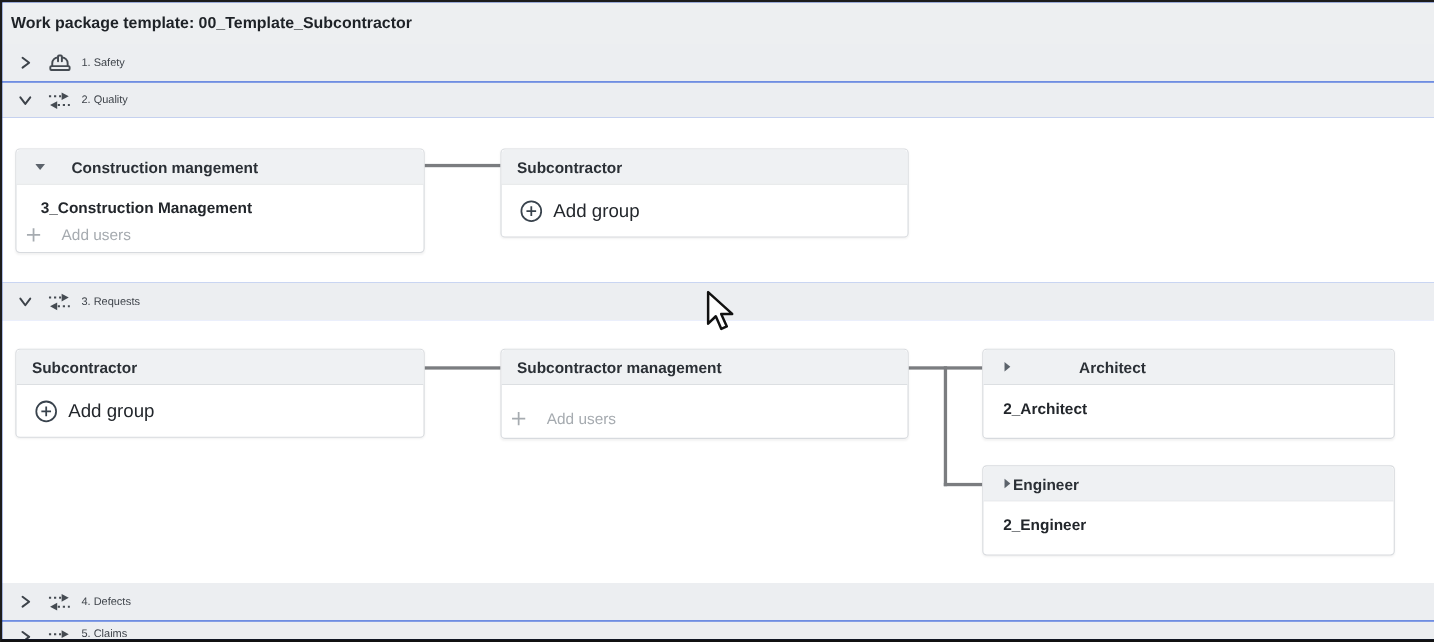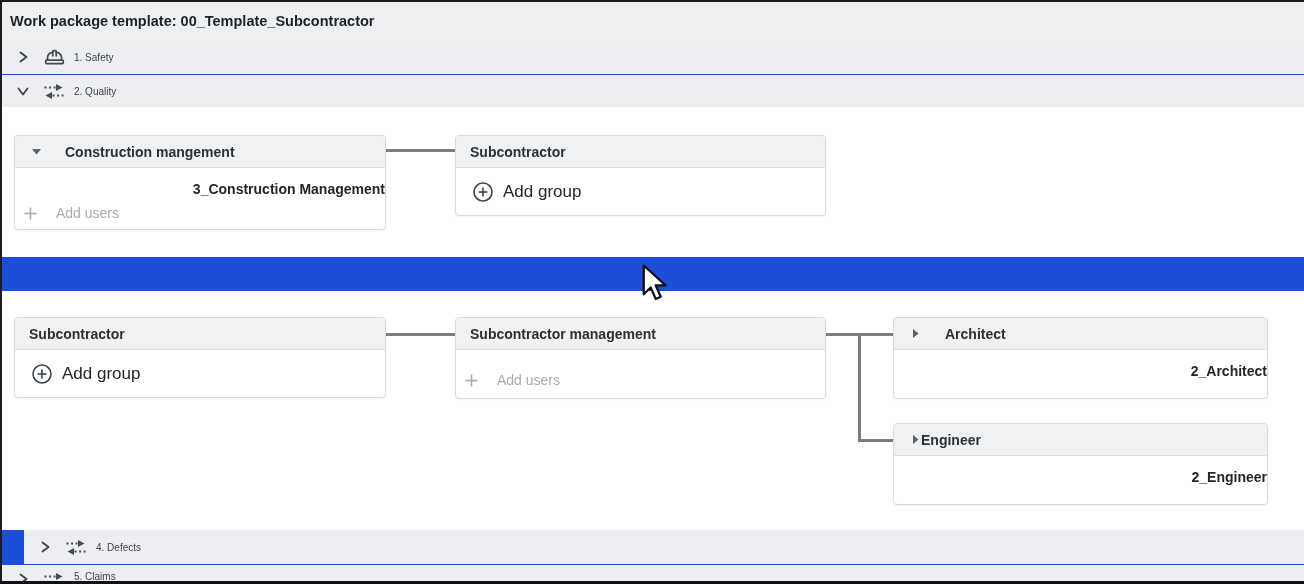--- a/index.html
+++ b/index.html
@@ -14,41 +14,41 @@
     background: #edeff1; display: flex; align-items: center; padding-left: 8px;
     font-size: 14.5px; font-weight: bold; color: #1e2227;
   }
   .section-row {
     position: absolute; left: 0; right: 0; background: #eceef1;
     display: flex; align-items: center; padding-left: 13px; cursor: pointer;
   }
   .row-safety   { top: 38px;  height: 34px; }
   .row-quality  { top: 73px;  height: 32px; }
   .row-requests { top: 255px; height: 34px; }
-  .row-defects  { top: 528px; height: 34px; margin-left: 22px; }
+  .row-defects  { top: 528px; height: 34px; }
   .row-claims   { top: 563px; height: 34px; align-items: flex-start; padding-top: 6px; }
   .chev { width: 15px; height: 15px; flex: 0 0 auto; display: flex; align-items: center; justify-content: center; }
   .sec-icon { width: 24px; margin-left: 12px; margin-right: 8px; flex: 0 0 auto; display: flex; align-items: center; justify-content: center; }
   .sec-label { font-size: 10px; color: #3f444b; }
   .content { position: absolute; left: 0; right: 0; background: #ffffff; }
   .content-quality  { top: 105px; height: 150px; }
   .content-requests { top: 289px; height: 239px; }
   .card {
     position: absolute; background: #ffffff;
     border: 1px solid #d7dade; border-radius: 4px;
     box-shadow: 0 1px 2px rgba(0,0,0,0.05);
   }
   .card-header {
     height: 32px; background: #eff1f3; border-bottom: 1px solid #dcdfe2;
     border-radius: 4px 4px 0 0; display: flex; align-items: center;
     font-size: 14px; font-weight: bold; color: #2b3036;
   }
   .hdr-plain { padding-left: 14px; }
   .expander { display: flex; align-items: center; justify-content: center; width: 10px; cursor: pointer; }
-  .member-name { font-size: 14px; font-weight: bold; color: #22262b; padding: 13px 0 0 22px; text-align: right; }
+  .member-name { font-size: 14px; font-weight: bold; color: #22262b; padding: 13px 0 0 22px; }
   .add-users {
     display: flex; align-items: center; gap: 18px; padding-left: 8px; margin-top: 8px;
     color: #a6abb0; font-size: 14px; cursor: pointer;
   }
   .add-users-bottom { position: absolute; left: 8px; bottom: 10px; margin-top: 0; padding-left: 0; }
   .add-group {
     display: flex; align-items: center; gap: 9px; padding-left: 16px; height: 48px;
     color: #23272c; font-size: 17px; cursor: pointer;
   }
   .connector { position: absolute; background: #7b7d80; }
@@ -125,20 +125,36 @@
         <svg width="22" height="22" viewBox="0 0 22 22">
           <circle cx="11" cy="11" r="9" fill="none" stroke="#39434d" stroke-width="1.6"></circle>
           <line x1="11" y1="6.6" x2="11" y2="15.4" stroke="#39434d" stroke-width="1.6"></line>
           <line x1="6.6" y1="11" x2="15.4" y2="11" stroke="#39434d" stroke-width="1.6"></line>
         </svg>
         <span>Add group</span>
       </div>
     </div>
   </div>
 
+  <div class="section-row row-requests">
+    <span class="chev">
+      <svg width="14" height="14" viewBox="0 0 14 14" fill="none" stroke="#3d434a" stroke-width="1.8" stroke-linecap="round" stroke-linejoin="round">
+          <polyline points="2.5,4.5 7,10.5 11.5,4.5"></polyline>
+        </svg>
+    </span>
+    <span class="sec-icon">
+      <svg width="22" height="19" viewBox="0 0 22 19">
+        <line x1="1.5" y1="5.5" x2="12.5" y2="5.5" stroke="#454b52" stroke-width="1.8" stroke-dasharray="2 2.6"></line>
+        <polygon points="13,2 19.5,5.5 13,9" fill="#454b52"></polygon>
+        <polygon points="9,10 2.5,13.5 9,17" fill="#454b52"></polygon>
+        <line x1="9.5" y1="13.5" x2="20.5" y2="13.5" stroke="#454b52" stroke-width="1.8" stroke-dasharray="2 2.6"></line>
+      </svg>
+    </span>
+    <span class="sec-label">3. Requests</span>
+  </div>
 
   <div class="content content-requests">
     <div class="connector" style="left:384px; top:42px; width:69px; height:3px;"></div>
     <div class="connector" style="left:824px; top:42px; width:67px; height:3px;"></div>
     <div class="connector" style="left:856px; top:42px; width:3px; height:109px;"></div>
     <div class="connector" style="left:856px; top:148px; width:35px; height:3px;"></div>
 
     <div class="card" style="left:12px; top:26px; width:372px; height:81px;">
       <div class="card-header hdr-plain">
         <span>Subcontractor</span>
@@ -160,21 +176,21 @@
       <div class="add-users add-users-bottom">
         <svg width="15" height="15" viewBox="0 0 15 15">
             <line x1="7.5" y1="1.5" x2="7.5" y2="13.5" stroke="#a6abb0" stroke-width="1.6"></line>
             <line x1="1.5" y1="7.5" x2="13.5" y2="7.5" stroke="#a6abb0" stroke-width="1.6"></line>
           </svg>
         <span>Add users</span>
       </div>
     </div>
 
     <div class="card" style="left:891px; top:26px; width:375px; height:82px;">
-      <div class="card-header" style="padding-left:17px;">
+      <div class="card-header" style="padding-left:17px;gap:36px;">
         <span class="expander">
           <svg width="6" height="9" viewBox="0 0 6 9">
               <polygon points="0,0 5.5,4.5 0,9" fill="#5c636b"></polygon>
             </svg>
         </span>
         <span style="margin-left:24px;">Architect</span>
       </div>
       <div class="member-name" style="padding-left:18px;">2_Architect</div>
     </div>
 

